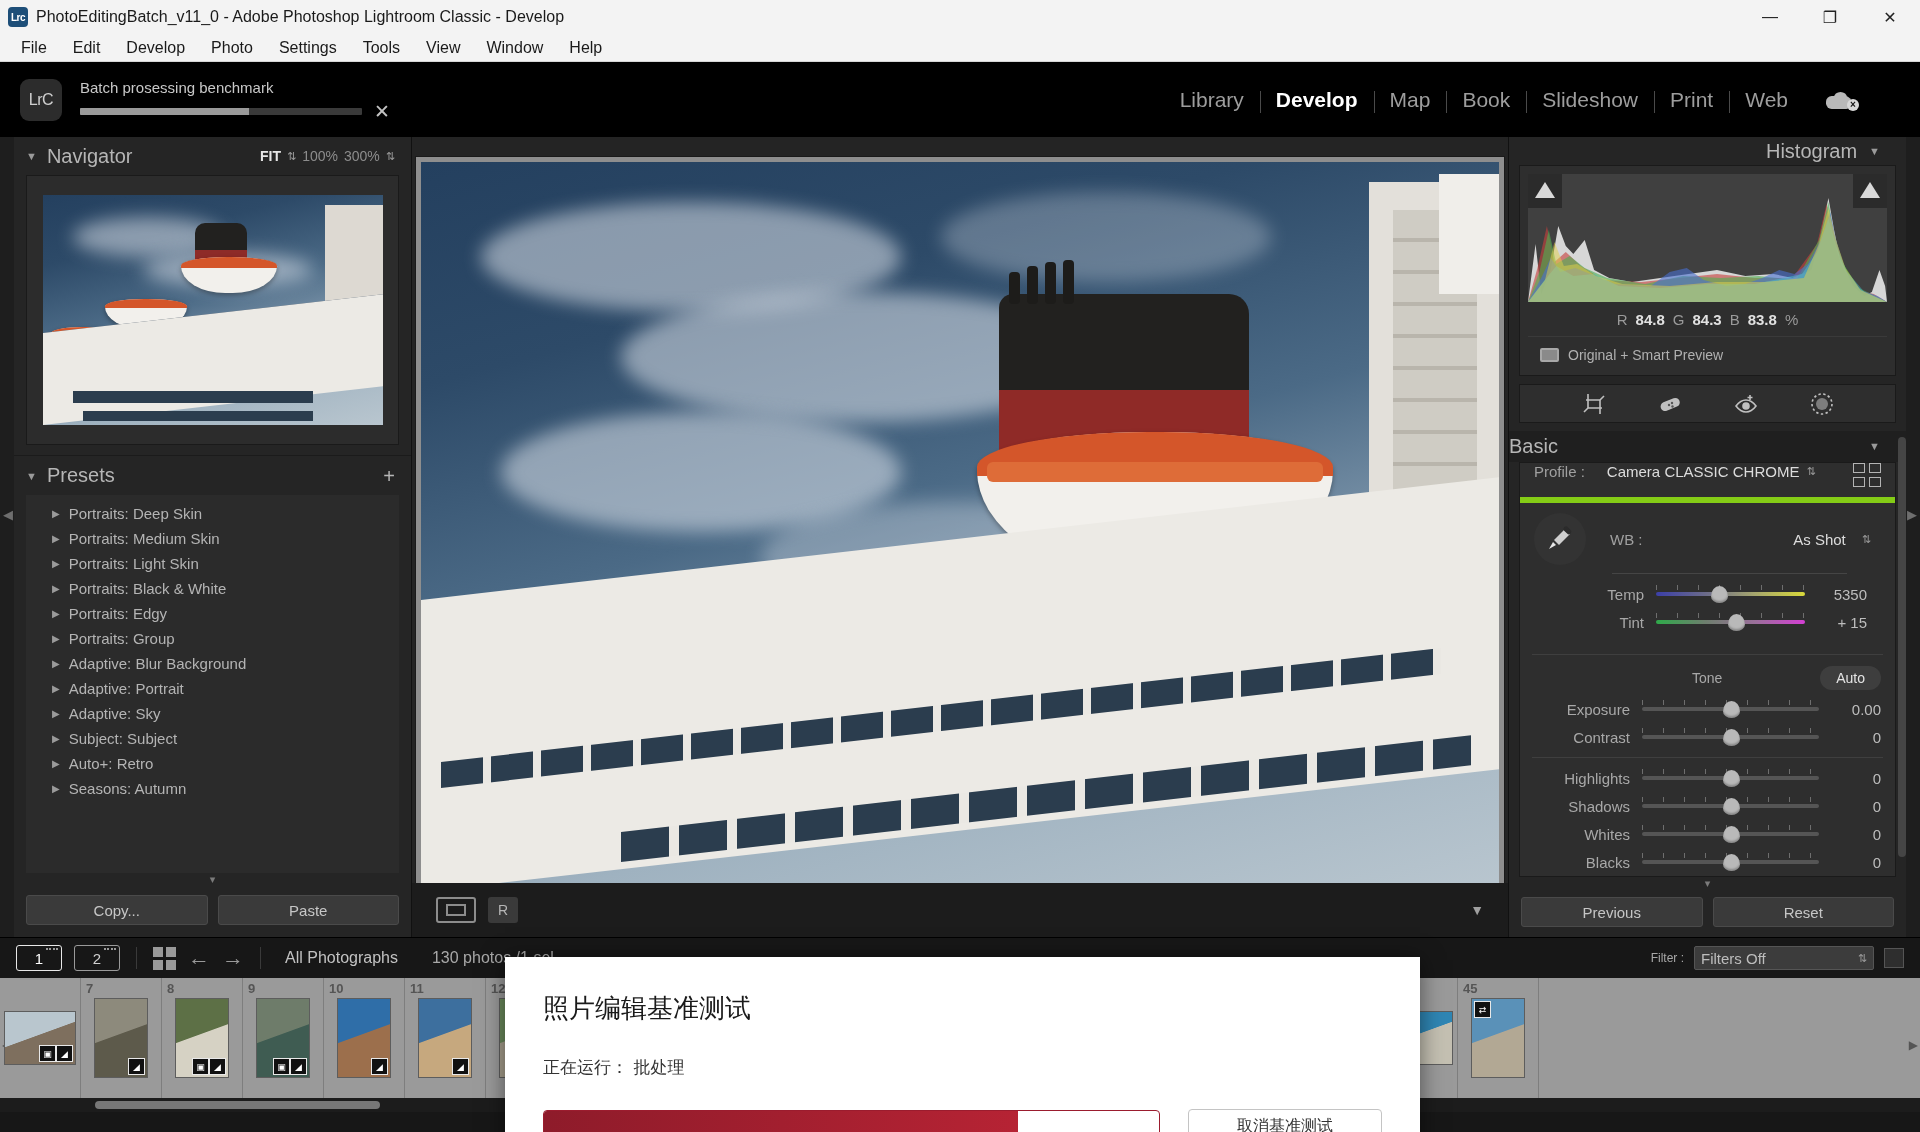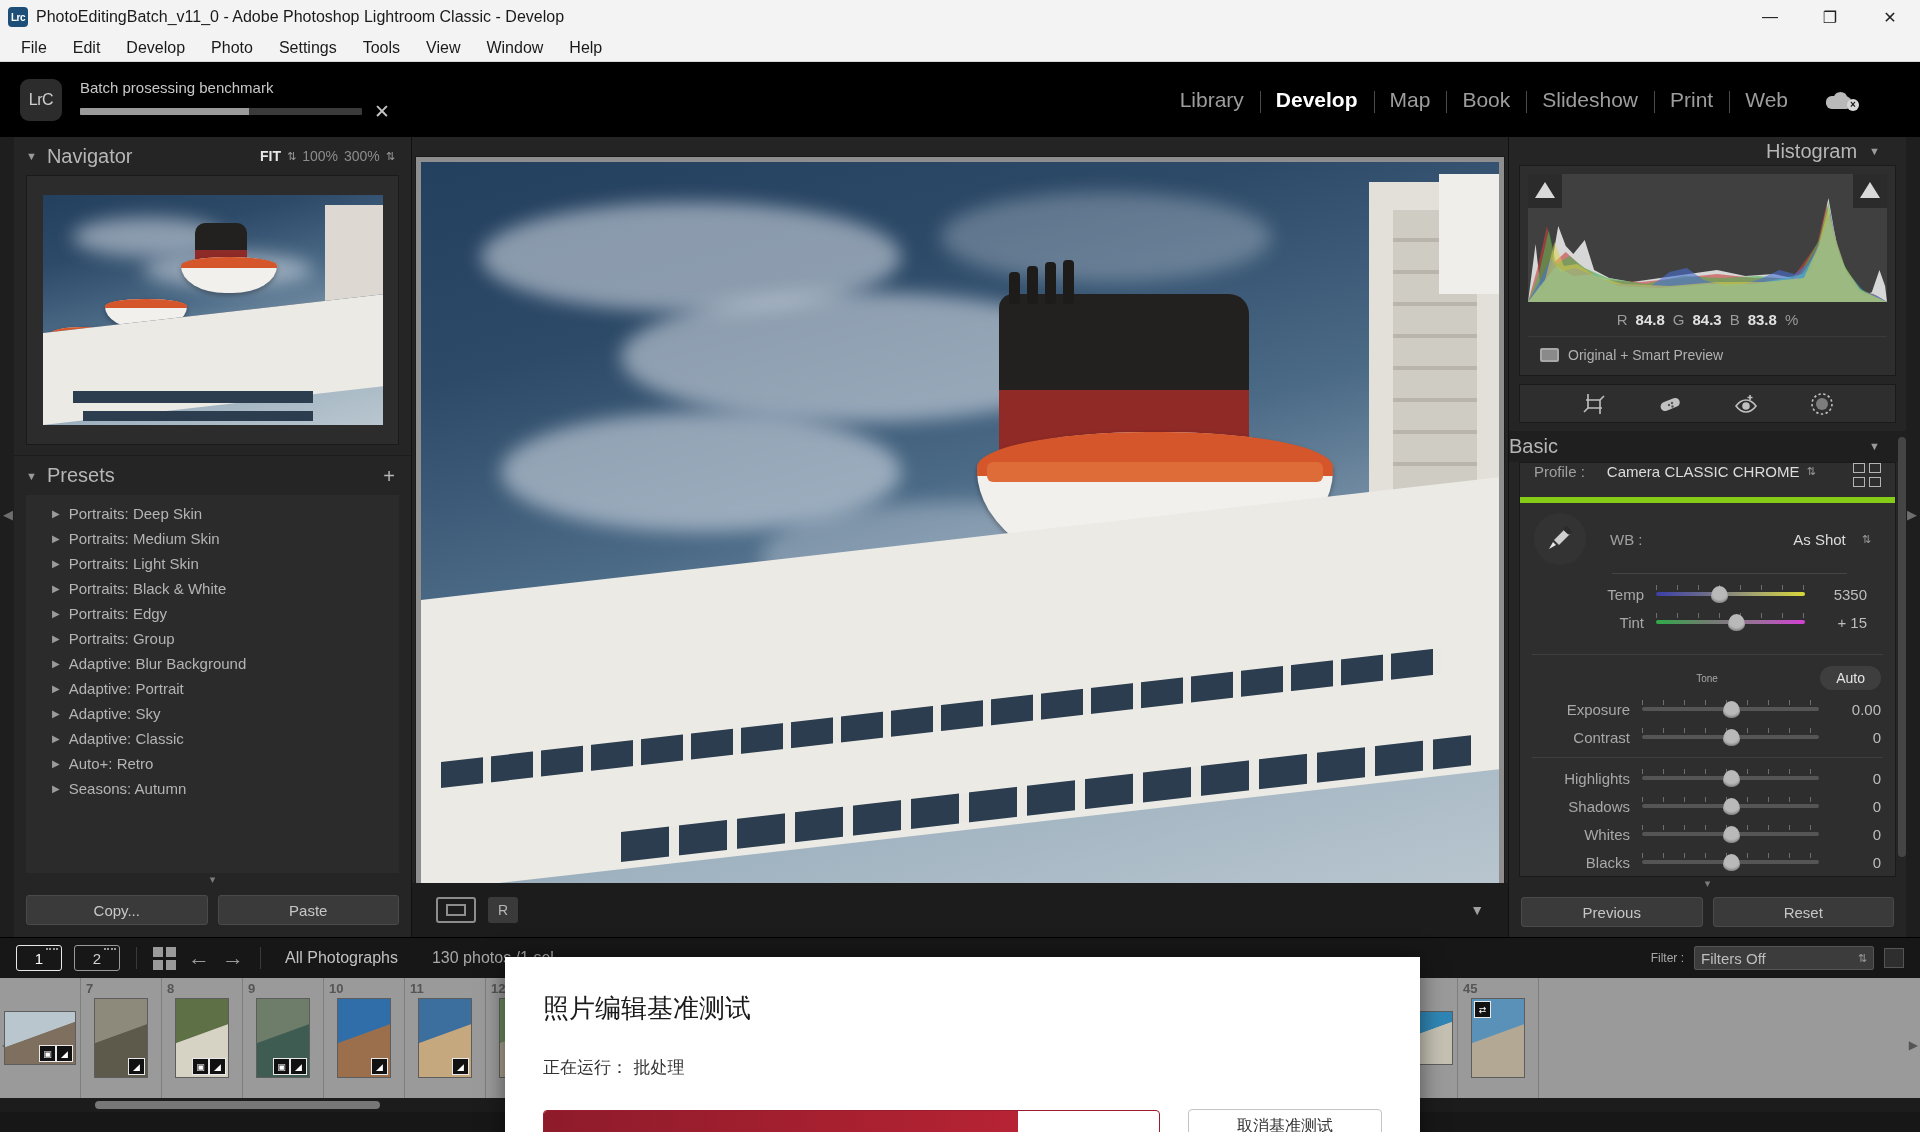--- a/index.html
+++ b/index.html
@@ -163,21 +163,21 @@
   .strack{flex:1;height:4px;border-radius:2px;background:#555;position:relative;}
   .strack.temp{background:linear-gradient(to right,#3b3fa8,#6b6b8a,#a7a76d,#d8d83a);}
   .strack.tint{background:linear-gradient(to right,#2faa4a,#6e7e6e,#9a6f9a,#d43fd4);}
   .sticks{position:absolute;left:0;right:0;top:-7px;height:5px;
     background:repeating-linear-gradient(to right,#6e6e6e 0 1px,transparent 1px 21px);}
   .sknob{position:absolute;top:-6px;width:17px;height:17px;margin-left:-8px;
     background:#b9b9b9;border-radius:50% 50% 50% 50%/60% 60% 40% 40%;
     box-shadow:inset 0 -2px 2px rgba(0,0,0,.25);}
   .sval{width:62px;text-align:right;font-size:15px;color:#bdbdbd;}
   .tonehdr{display:flex;align-items:center;height:34px;padding:0 14px;}
-  .tonehdr .t{flex:1;text-align:center;font-size:10px;color:#a8a8a8;padding-left:60px;}
+  .tonehdr .t{flex:1;text-align:center;font-size:14px;color:#a8a8a8;padding-left:60px;}
   .autob{height:24px;padding:0 16px;border-radius:12px;background:#3e3e3e;color:#e4e4e4;
     font-size:14px;display:flex;align-items:center;}
   .sdiv{height:1px;background:#3f3f3f;margin:6px 12px;}
   .pr-row{display:flex;gap:10px;padding:10px 12px;}
   .pr-btn{flex:1;height:30px;background:#3a3a3a;border:1px solid #4a4a4a;border-radius:3px;
     color:#c6c6c6;font-size:15px;display:flex;align-items:center;justify-content:center;}
   .caret-dn{text-align:center;color:#7b7b7b;font-size:11px;height:10px;}
 
   
   .fstrip{height:195px;background:#171717;border-top:1px solid #000;}
@@ -385,21 +385,21 @@
             <div class="preset-row">
               <span class="p-tri">▶</span>
               <span>Adaptive: Portrait</span>
             </div>
             <div class="preset-row">
               <span class="p-tri">▶</span>
               <span>Adaptive: Sky</span>
             </div>
             <div class="preset-row">
               <span class="p-tri">▶</span>
-              <span>Adaptive: Classic</span>
+              <span>Subject: Subject</span>
             </div>
             <div class="preset-row">
               <span class="p-tri">▶</span>
               <span>Auto+: Retro</span>
             </div>
             <div class="preset-row">
               <span class="p-tri">▶</span>
               <span>Seasons: Autumn</span>
             </div>
           </div>

